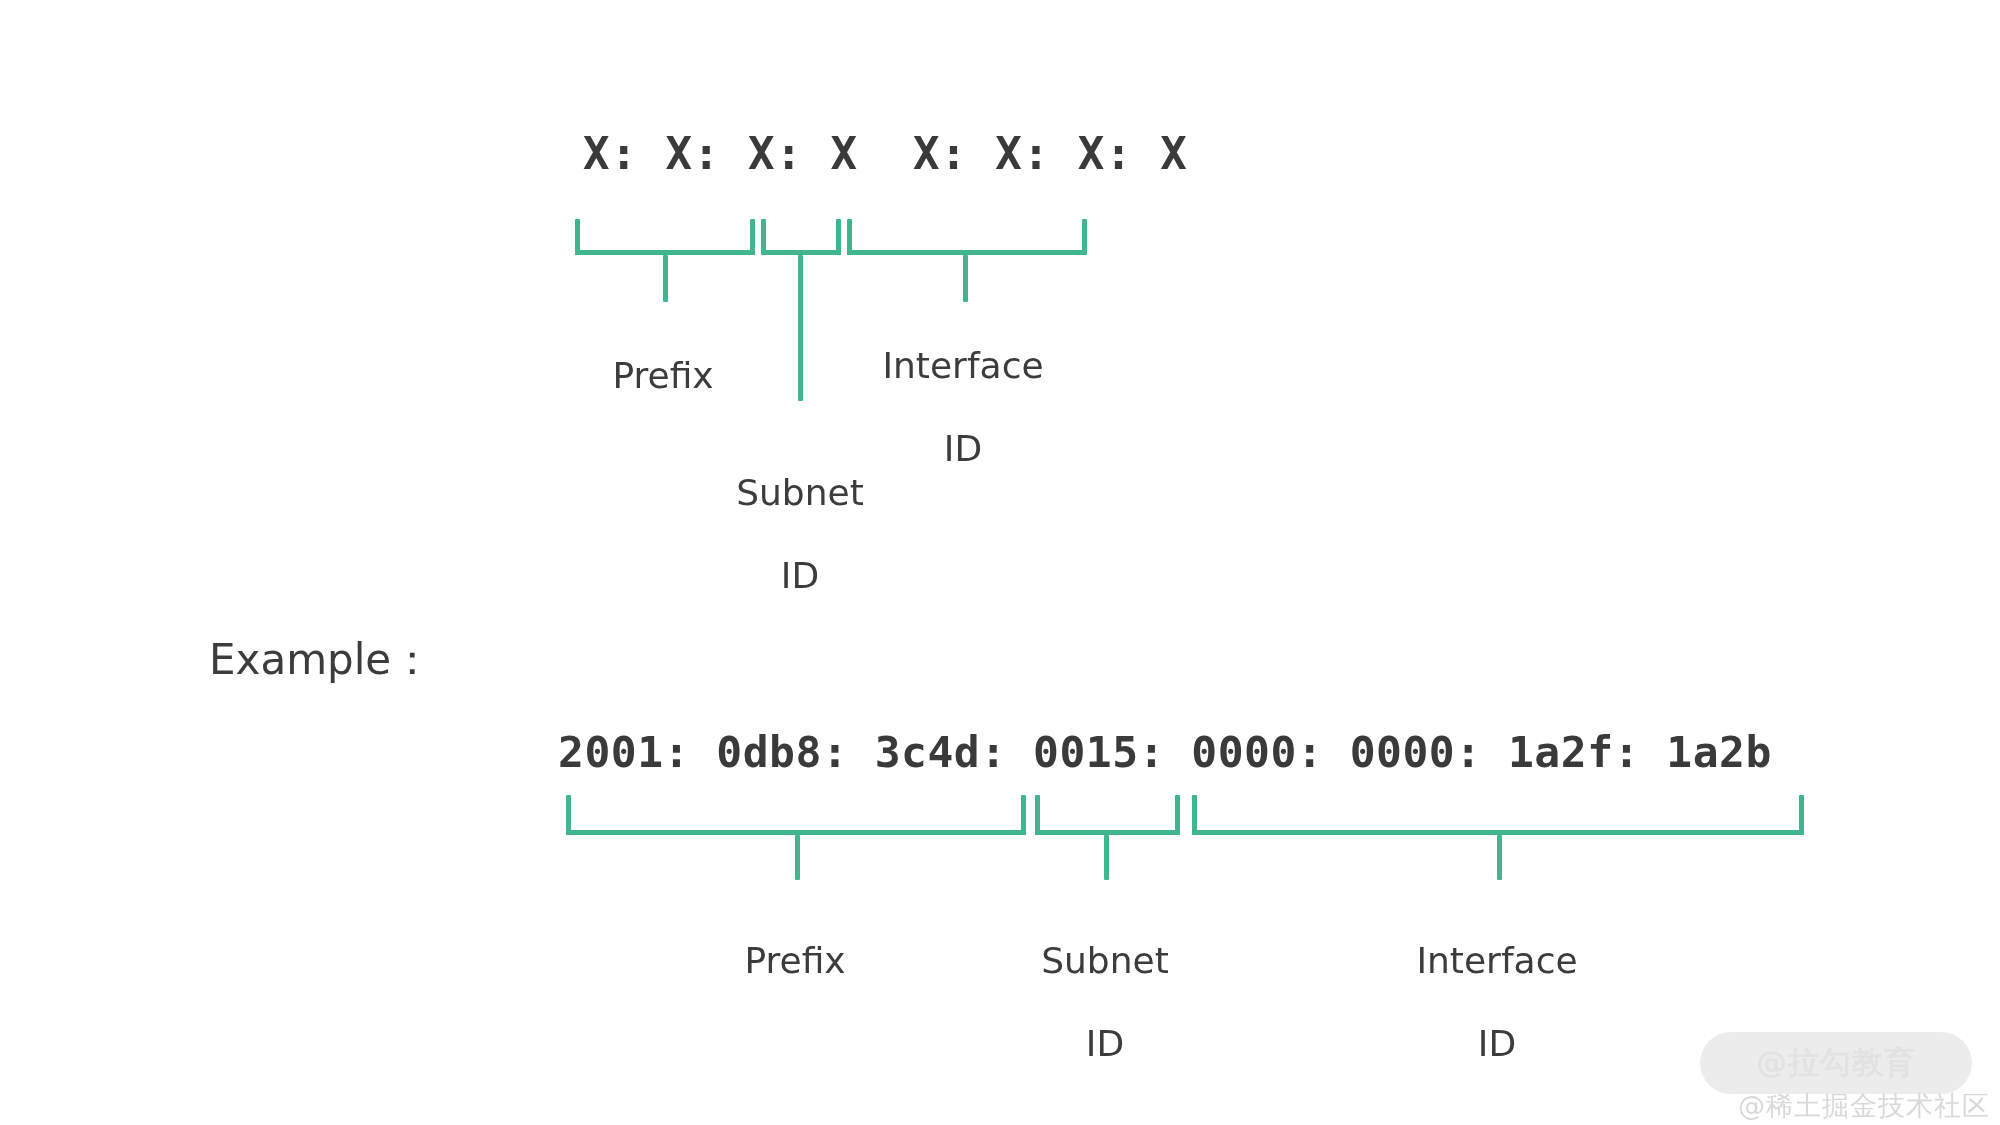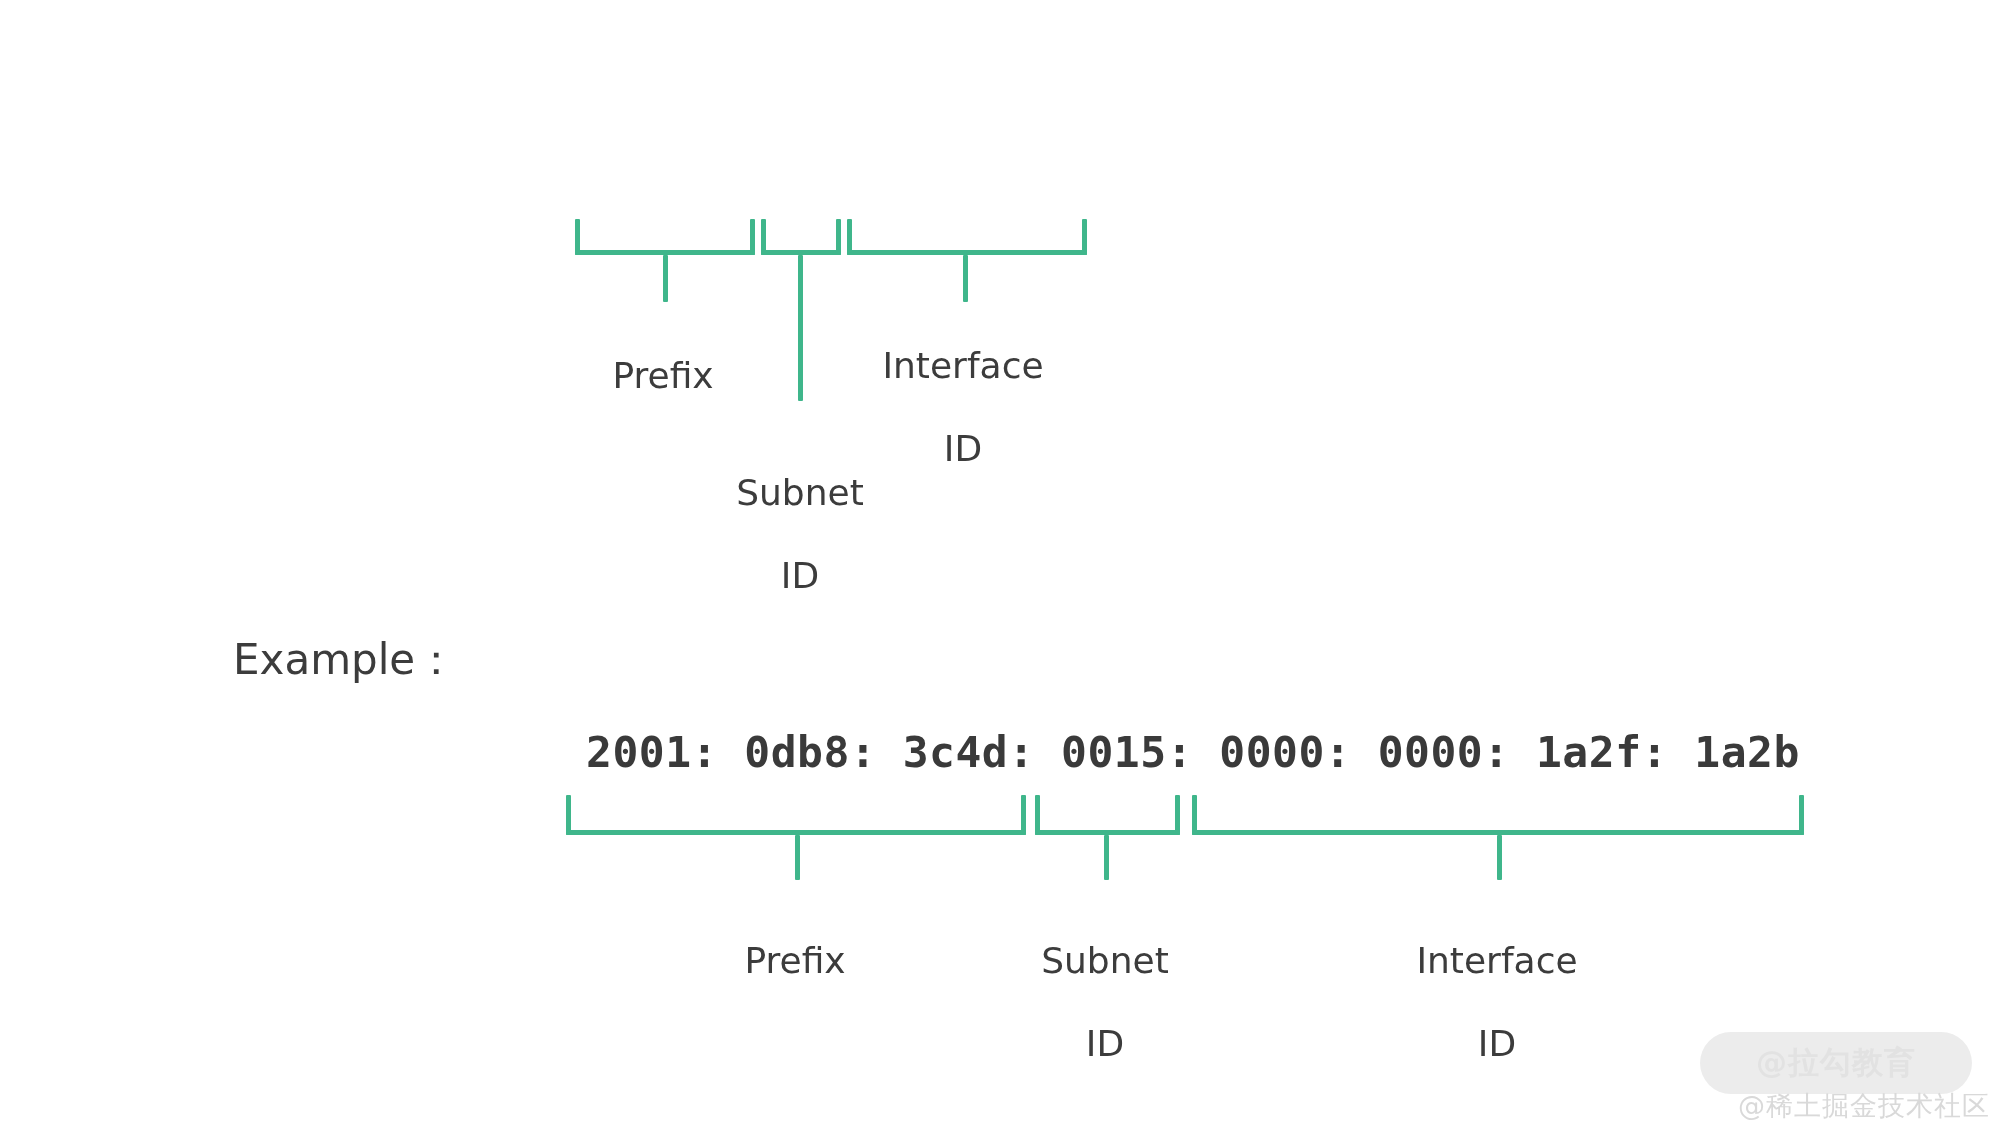--- a/index.html
+++ b/index.html
@@ -30,25 +30,24 @@
   }
 
   
   .example-label {
     position: absolute;
     left: 209px;
     top: 632px;
     font-size: 42px;
     color: #3c3c3c;
     white-space: pre;
-    margin-left: 24px;
   }
   .addr-string {
     position: absolute;
-    left: 586px;
+    left: 558px;
     top: 727px;
     font-family: "DejaVu Sans Mono", "Liberation Mono", monospace;
     font-weight: bold;
     font-size: 43px;
     letter-spacing: 0.5px;
     color: #3a3a3a;
     white-space: pre;
   }
 
   
@@ -124,20 +123,21 @@
     color: #d9d9d9;
     letter-spacing: 1px;
     white-space: nowrap;
   }
 </style>
 </head>
 <body>
 
 <div id="canvas">
 
+  <div class="fmt-string">X: X: X: X  X: X: X: X</div>
 
   <div class="bracket" style="left:575px; top:219px; width:180px; height:36px;">
     <div class="arm left"></div>
     <div class="arm right"></div>
     <div class="bar"></div>
   </div>
   <div class="tick" style="left:663px; top:255px; height:47px;"></div>
 
   <div class="bracket" style="left:761px; top:219px; width:80px; height:36px;">
     <div class="arm left"></div>

